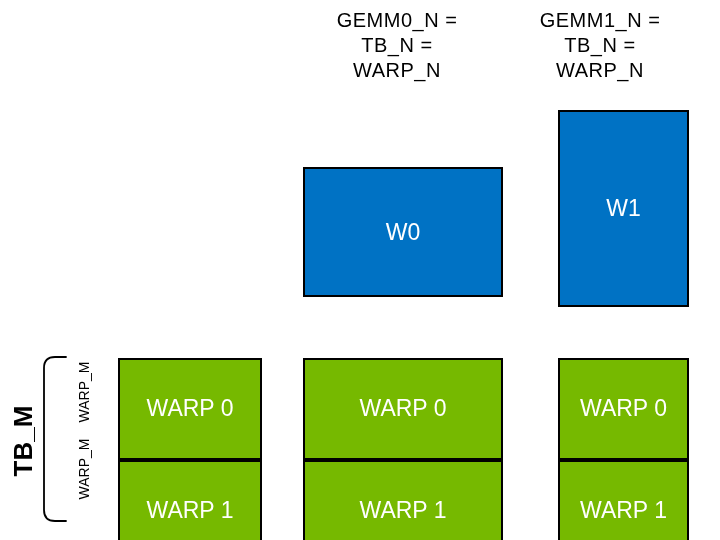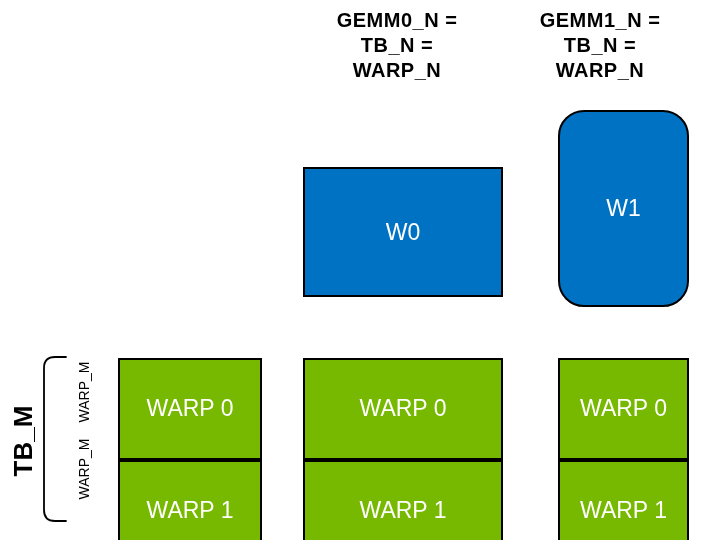--- a/index.html
+++ b/index.html
@@ -10,41 +10,41 @@
     background: #ffffff;
     font-family: "Liberation Sans", sans-serif;
     overflow: hidden;
   }
   .header {
     position: absolute;
     top: 8px;
     width: 170px;
     text-align: center;
     font-size: 20px;
-    font-weight: 700;
+    font-weight: 400;
     line-height: 25px;
     letter-spacing: 0.5px;
     color: #000000;
     white-space: pre-line;
   }
   .header.h1 { left: 312px; }
   .header.h2 { left: 515px; }
   .bluebox {
     position: absolute;
     box-sizing: border-box;
     background: var(--blue, #0072C4);
     border: 2.5px solid var(--border, #000);
     display: flex;
     align-items: center;
     justify-content: center;
     color: var(--box_text, #fff);
     font-size: 23px;
   }
   .w0 { left: 303px; top: 167px; width: 200px; height: 130px; }
-  .w1 { left: 558px; top: 110px; width: 131px; height: 197px; border-radius: 26px; }
+  .w1 { left: 558px; top: 110px; width: 131px; height: 197px; }
   .greencol {
     position: absolute;
     top: 358px;
     height: 203px;
     display: flex;
     flex-direction: column;
   }
   .col1 { left: 118px; width: 144px; }
   .col2 { left: 303px; width: 200px; }
   .col3 { left: 558px; width: 131px; }

